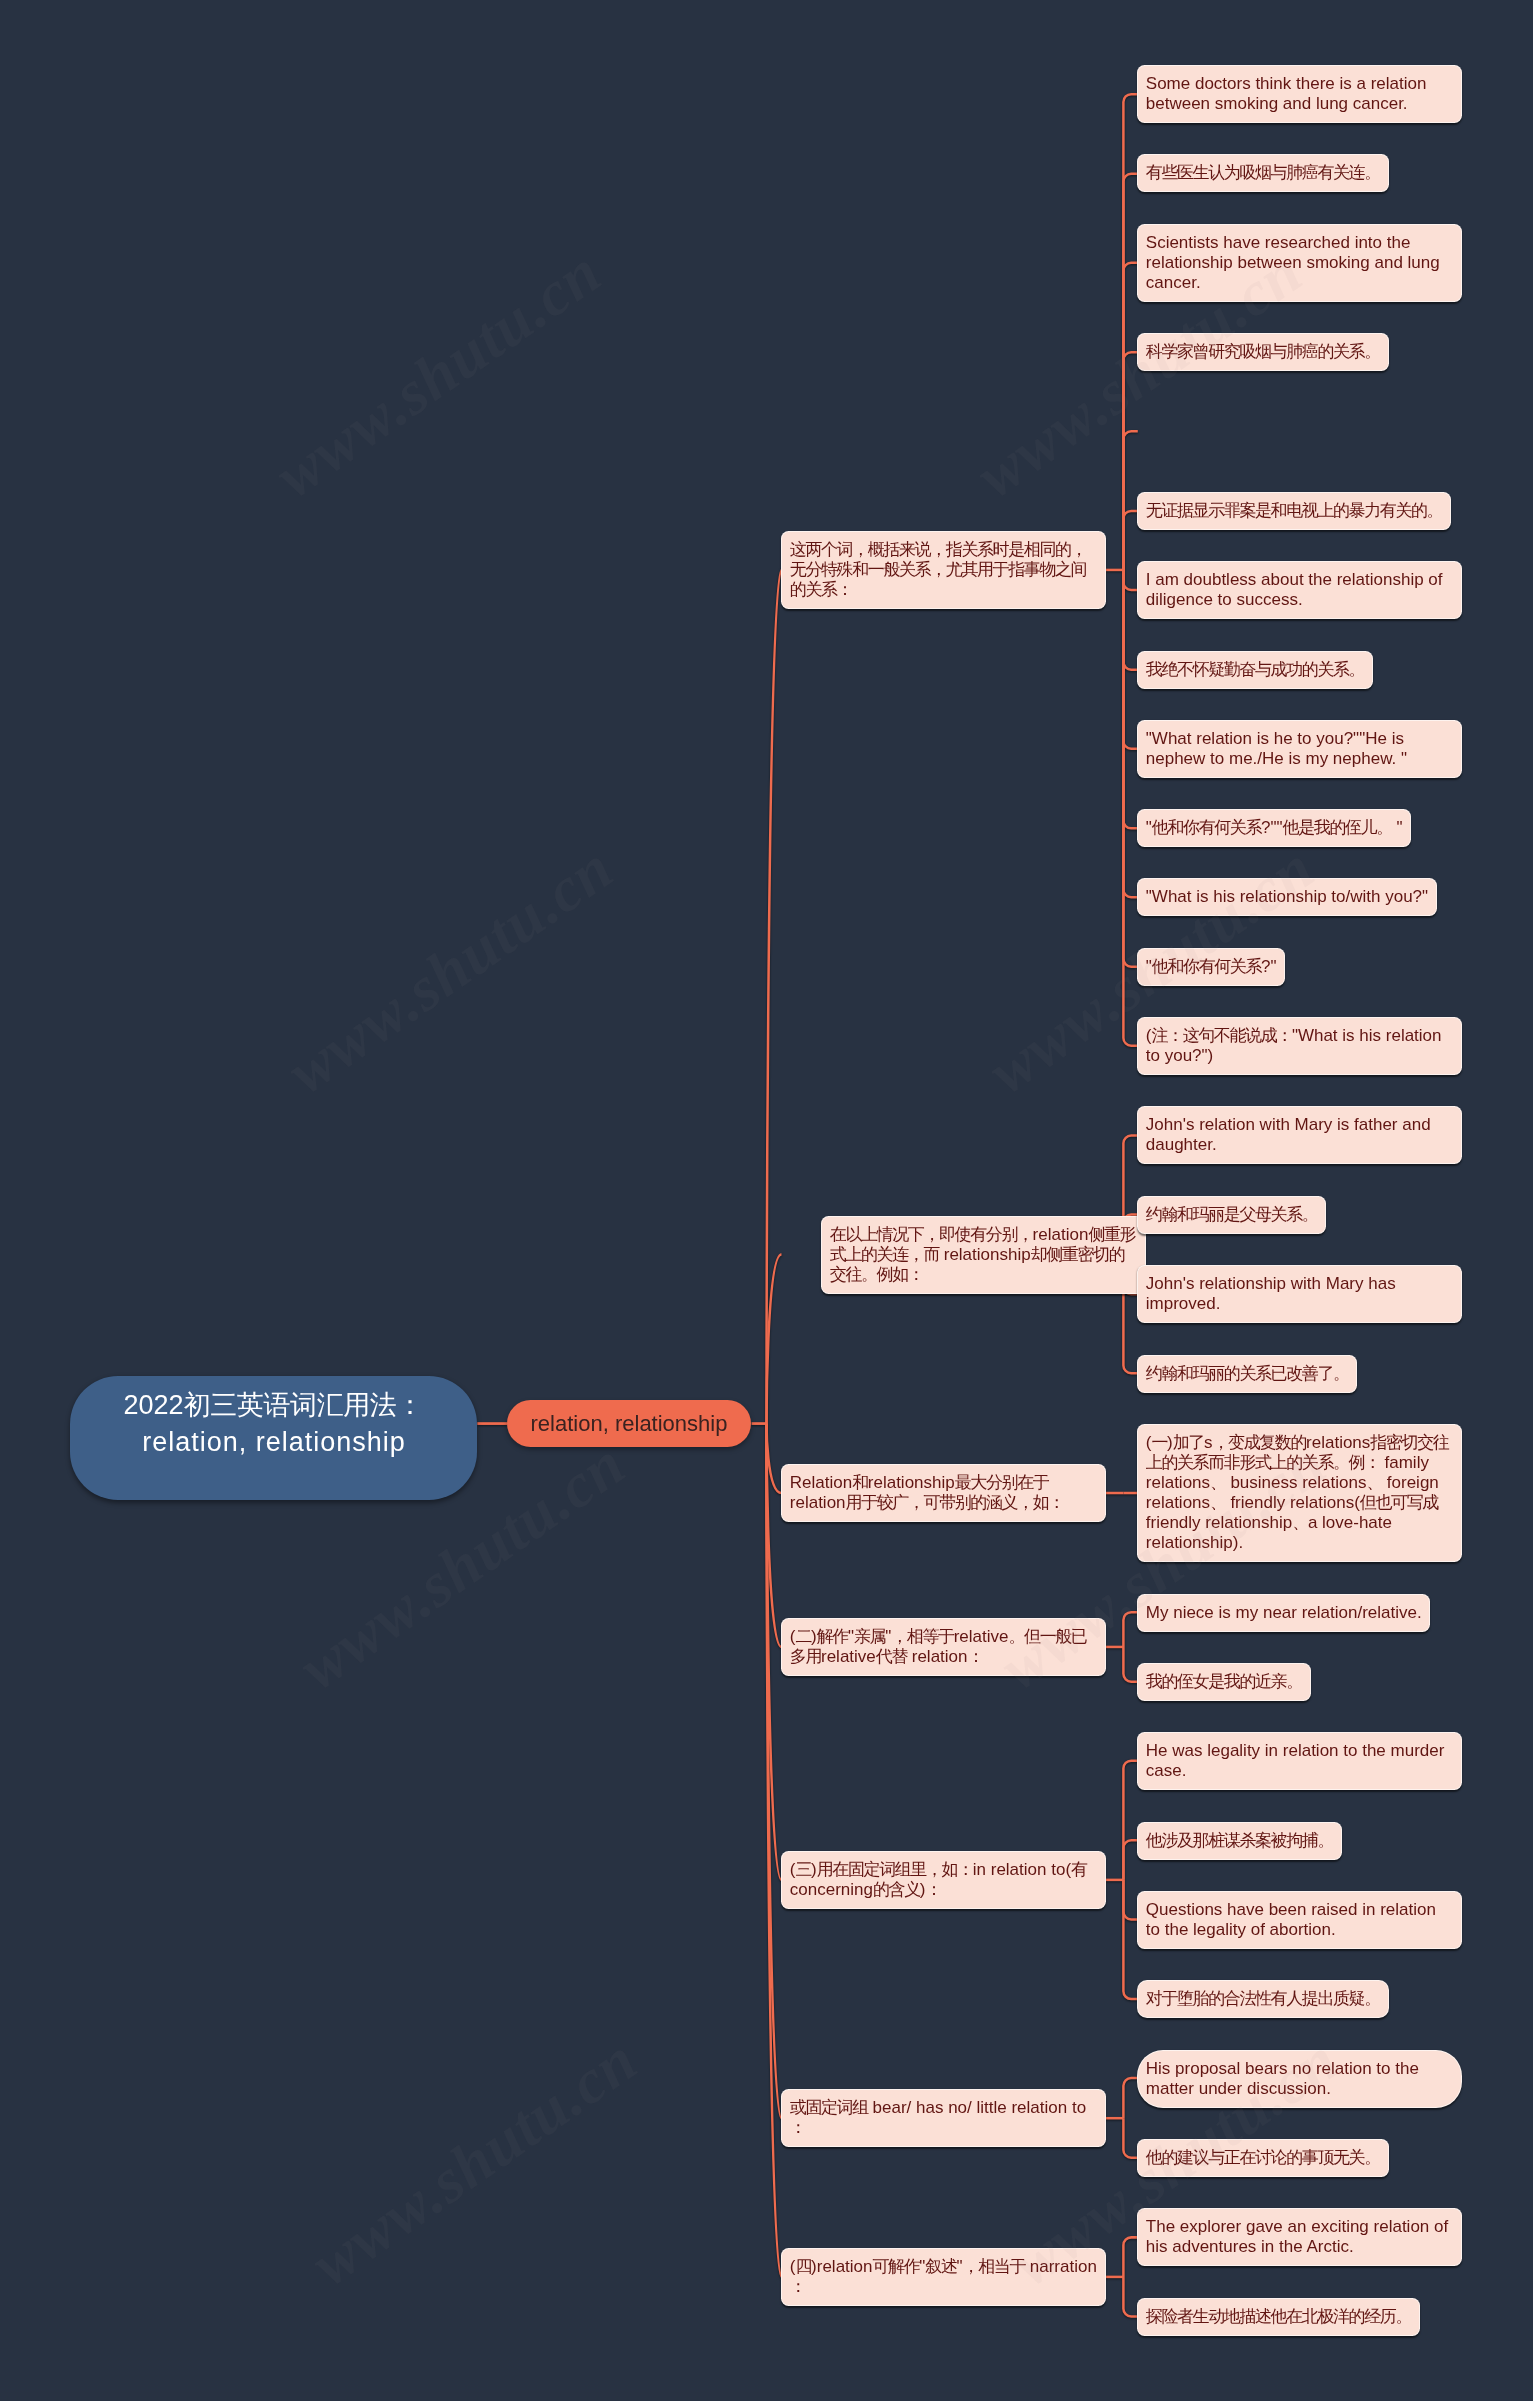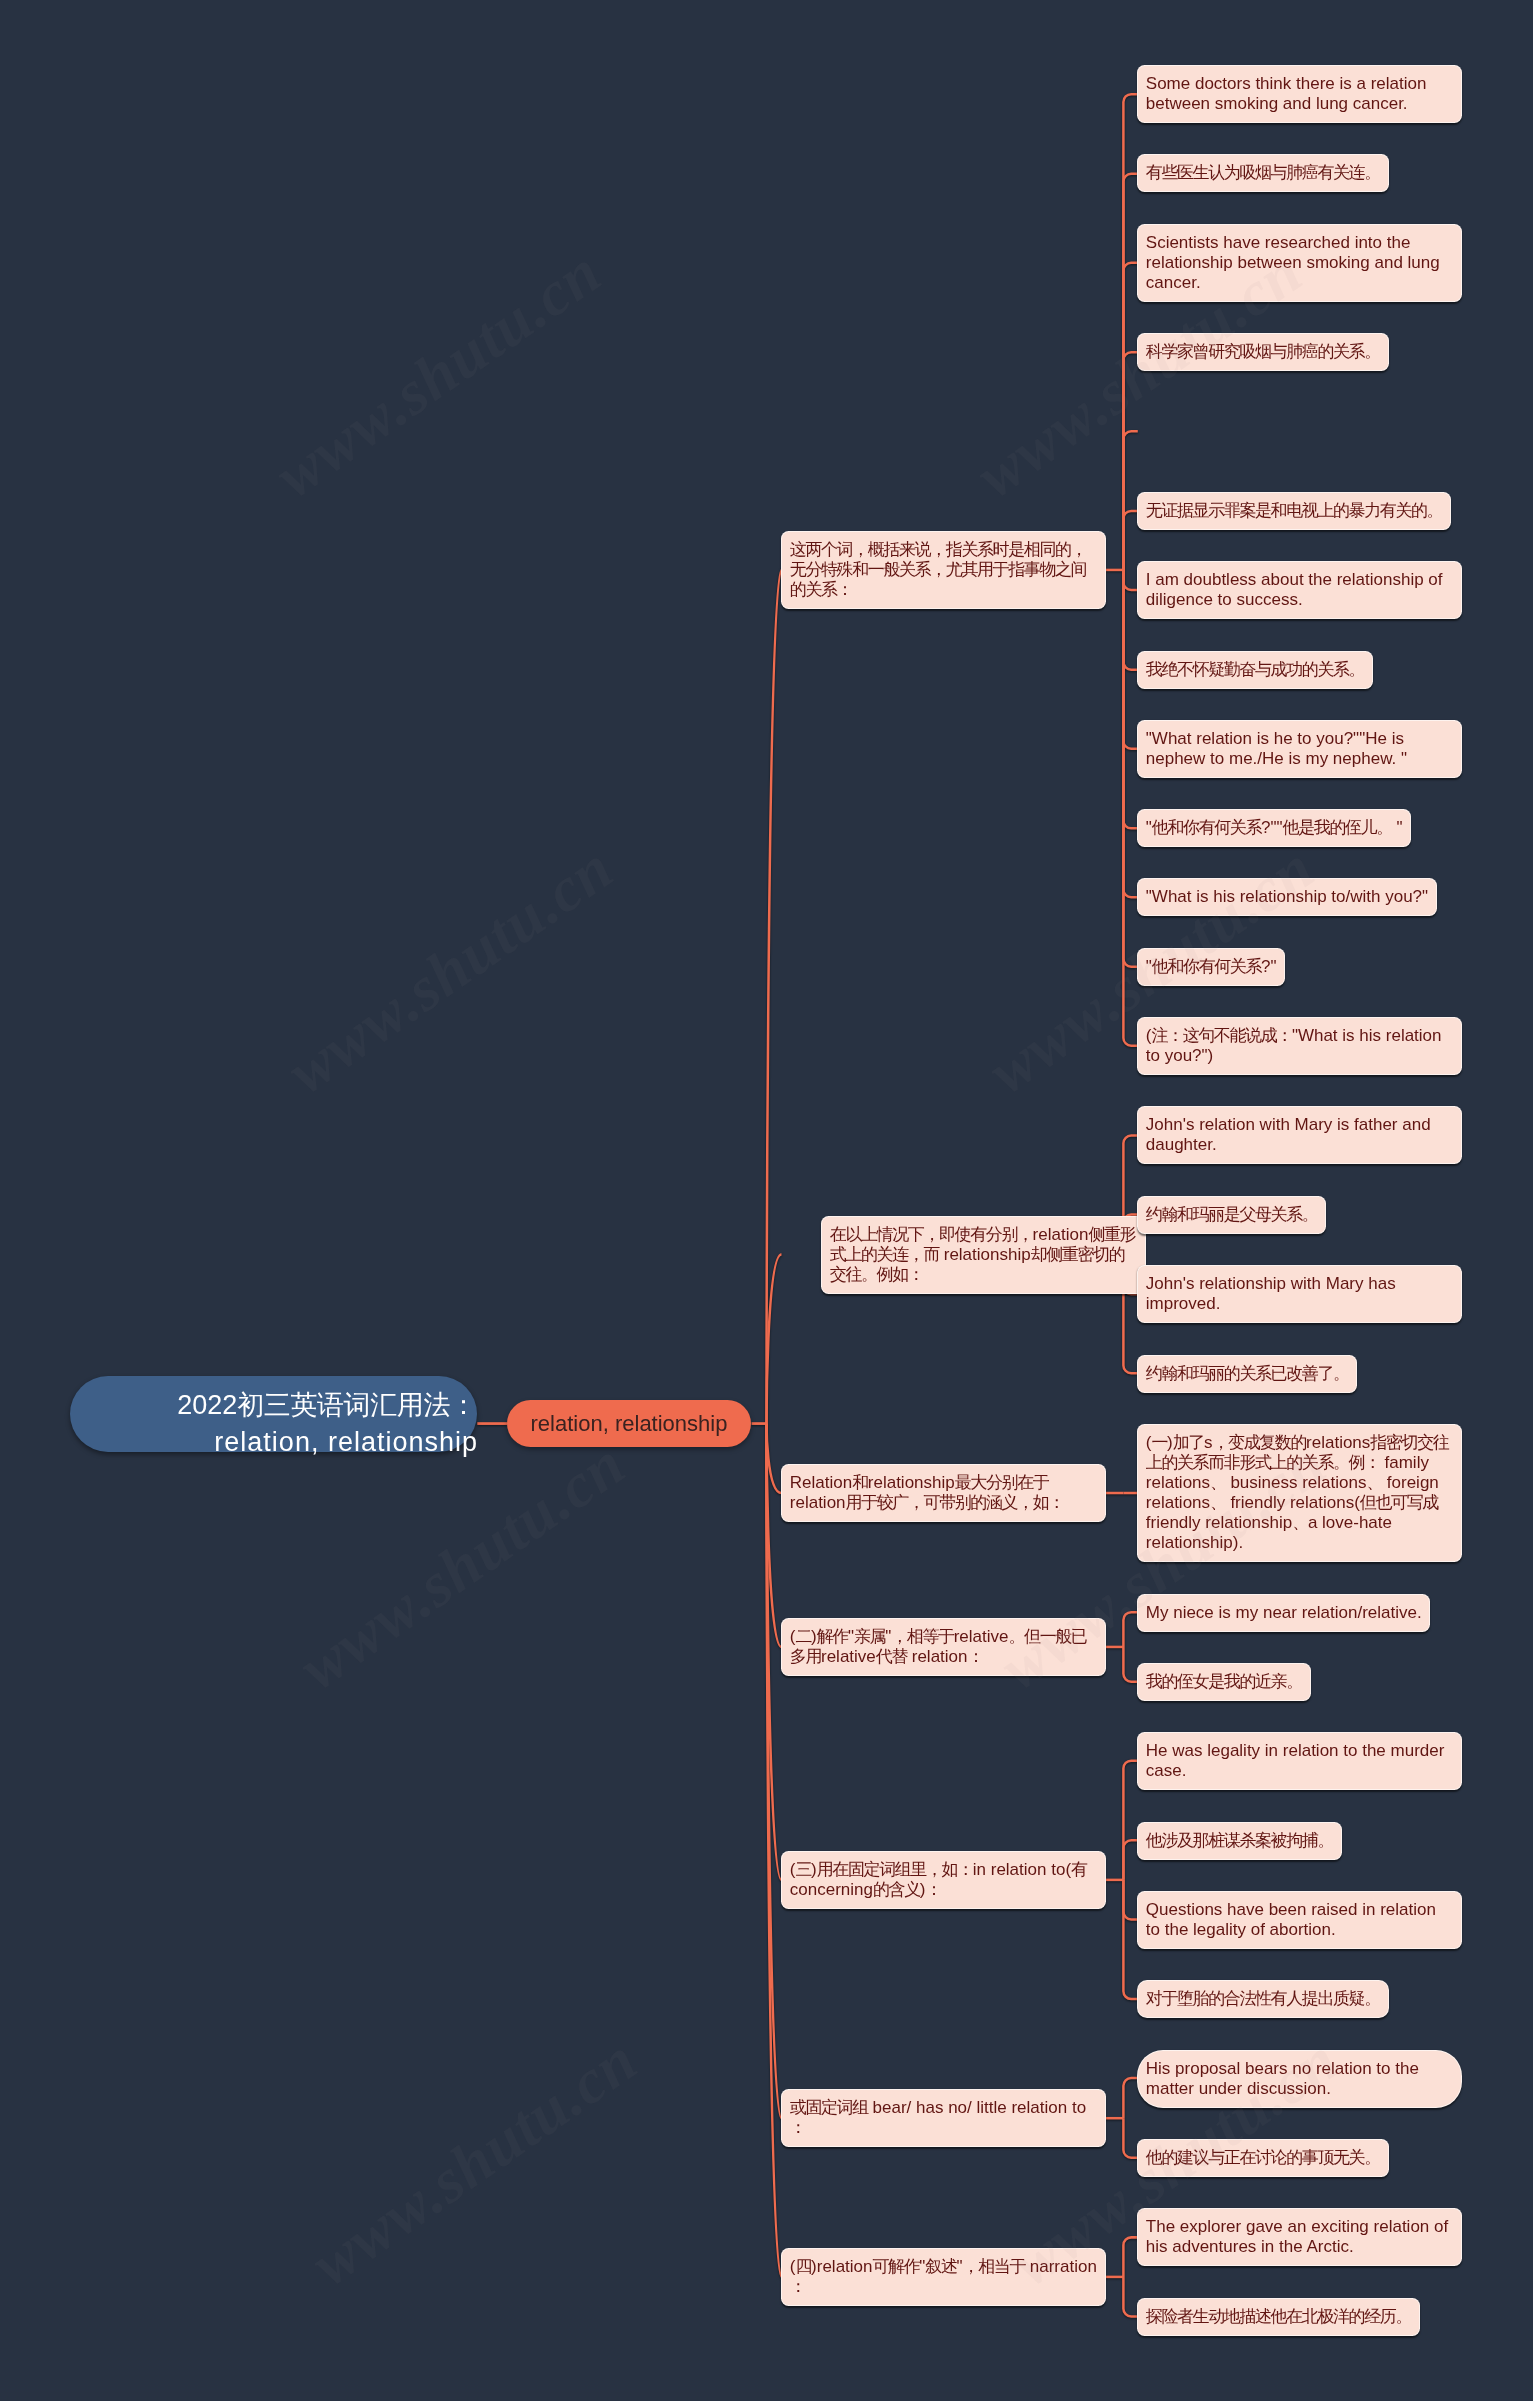--- a/index.html
+++ b/index.html
@@ -6,22 +6,22 @@
   html,body{margin:0;padding:0;}
   body{width:1533px;height:2401px;overflow:hidden;position:relative;background:#283242;
        font-family:"Liberation Sans","DejaVu Sans",sans-serif;}
   #stage{position:absolute;left:0;top:0;width:1533px;height:2401px;}
   #wmlayer{position:absolute;left:0;top:0;width:1533px;height:2401px;z-index:9;
            pointer-events:none;overflow:hidden;}
   #links{position:absolute;left:0;top:0;z-index:2;overflow:visible;}
   #nodes{position:absolute;left:0;top:0;width:1533px;height:2401px;z-index:3;}
 
   .root-node{position:absolute;box-sizing:border-box;background:var(--root-fill,#3e5f88);color:var(--root-text,#ffffff);
-     border-radius:48px;text-align:right;font-size:27px;line-height:37px;
-     padding:11.4px 0;width:407px;height:76px;white-space:nowrap;
+     border-radius:48px;text-align:center;font-size:27px;line-height:37px;
+     padding:11.4px 0;width:407px;height:124px;white-space:nowrap;
      box-shadow:0 2.4px 5.4px rgba(0,0,0,.40);}
   .root-node .cjk{letter-spacing:-0.4px;margin-right:0.4px;}
   #rootLine2{letter-spacing:1px;margin-right:-1px;}
   .branch-node{position:absolute;box-sizing:border-box;background:var(--branch-fill,#ef6b4e);color:var(--branch-text,#3a2220);
      border-radius:24px;text-align:center;font-size:22px;line-height:26px;
      padding:10.5px 0;width:244px;box-shadow:0 2.4px 5.4px rgba(0,0,0,.35);white-space:nowrap;}
   .card{position:absolute;box-sizing:border-box;background:var(--node-fill,#fbe0d6);color:var(--node-text,#611512);
      border-radius:6.6px;font-size:17px;line-height:20px;padding:8px 7.8px 8px 7.8px;
      width:max-content;max-width:323px;
      box-shadow:0 0 0 1px #fdf3ef, 0 1.2px 1.8px 1px rgba(0,0,0,.55);

